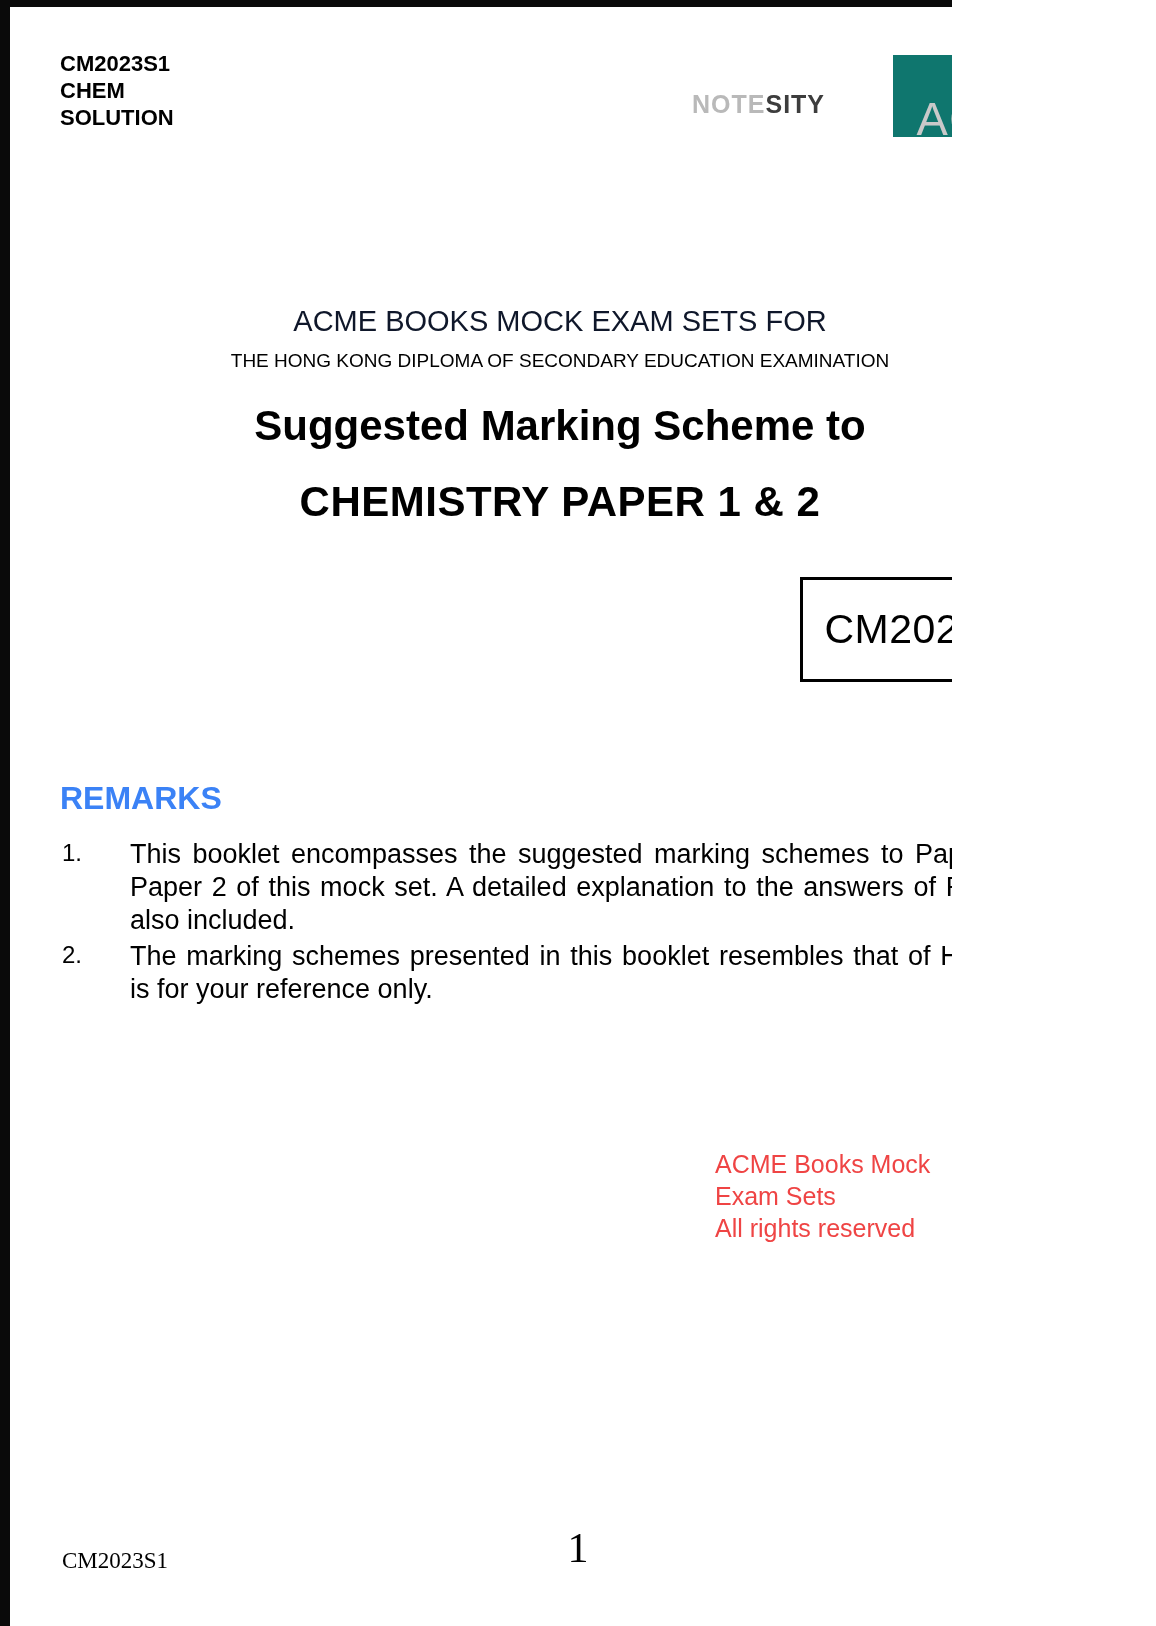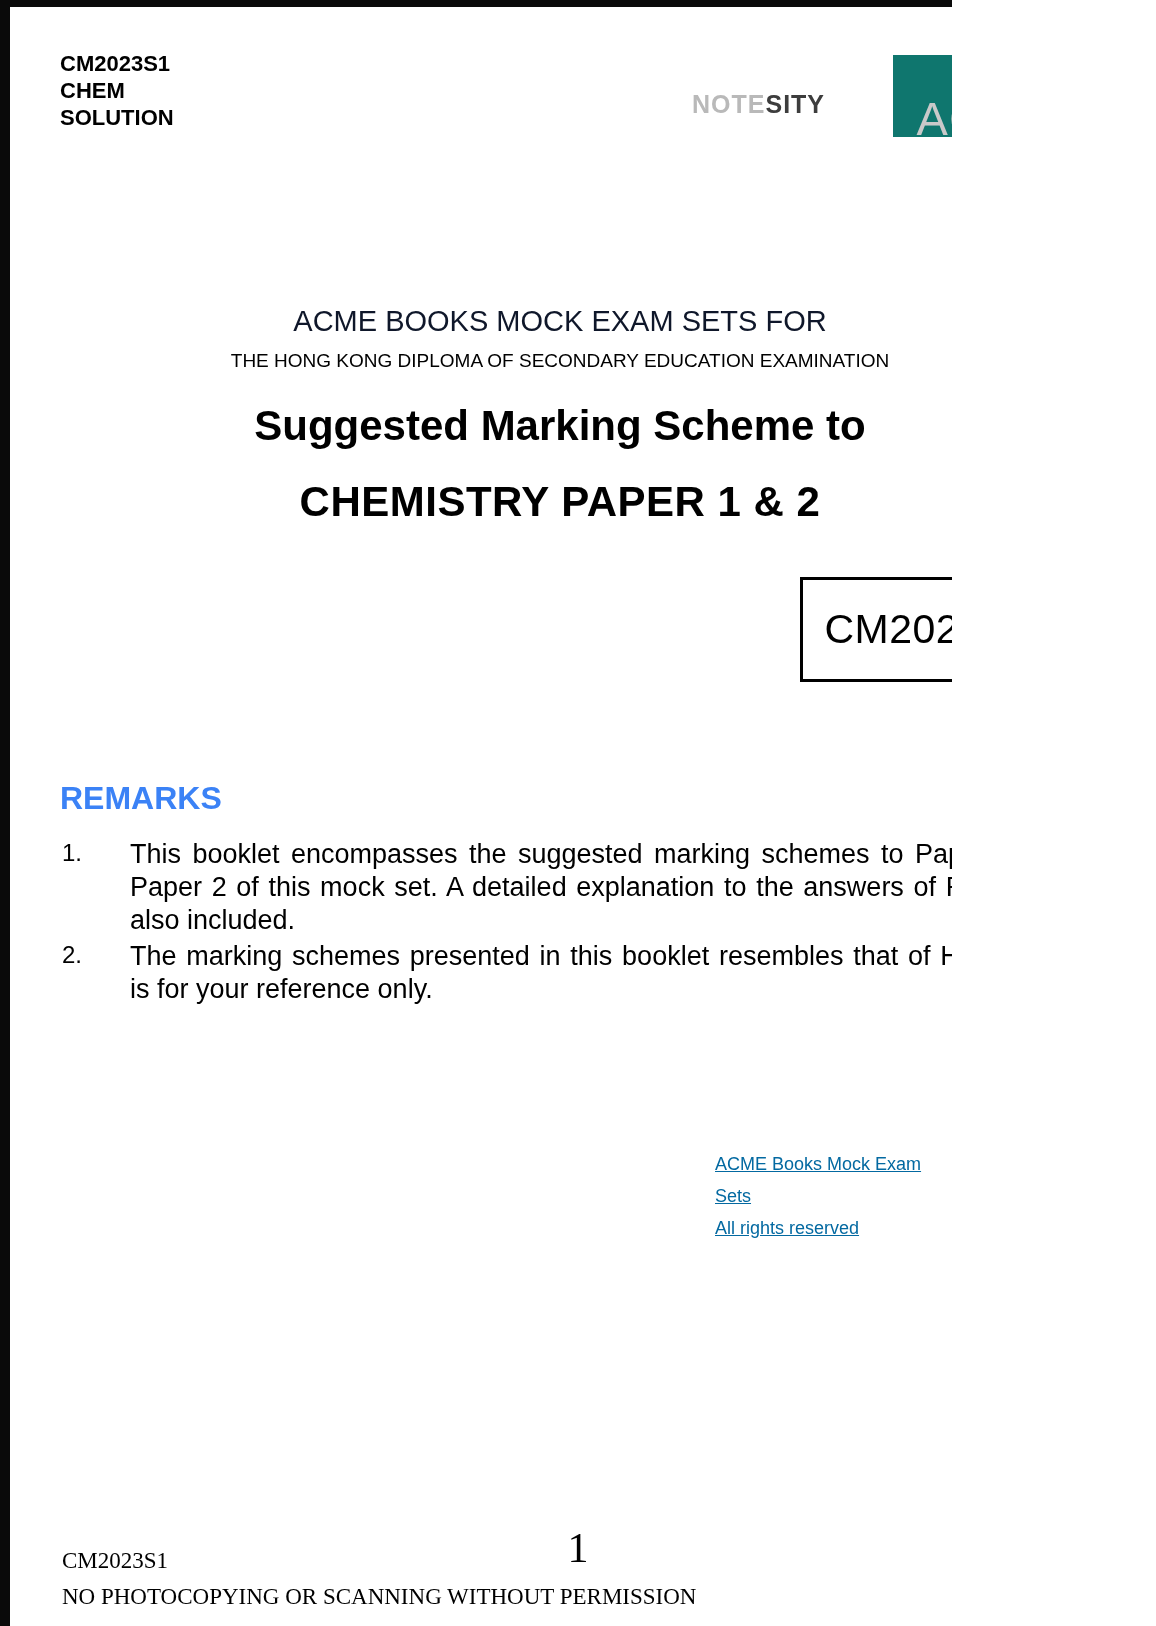--- a/index.html
+++ b/index.html
@@ -95,21 +95,21 @@
     margin-left: 70px;
     width: 958px;
     font-size: 27px; line-height: 33px;
     text-align: justify;
     color: #000;
   }
 
   
   .copyright {
     position: absolute; left: 715px; top: 1148px;
-    font-size: 18px; line-height: 32px; color: #0369a1; text-decoration: underline;
+    font-size: 25px; line-height: 32px; color: #ef4444;
   }
 
   
   .footer-code {
     position: absolute; left: 62px; top: 1548px;
     font-family: "Liberation Serif", serif;
     font-size: 23px; color: #000;
   }
   .footer-page-number {
     position: absolute; left: 0; top: 1524px;
@@ -168,15 +168,14 @@
     <div class="remark-text">The marking schemes presented in this booklet resembles that of HKDSE and is for your reference only.</div>
   </div>
 
   <div class="copyright">
     <div>ACME Books Mock Exam Sets</div>
     <div>All rights reserved</div>
   </div>
 
   <div class="footer-page-number">1</div>
   <div class="footer-code">CM2023S1</div>
-  <div class="footer-notice">NO PHOTOCOPYING OR SCANNING WITHOUT PERMISSION</div>
 
 </div>
 
 </body></html>

